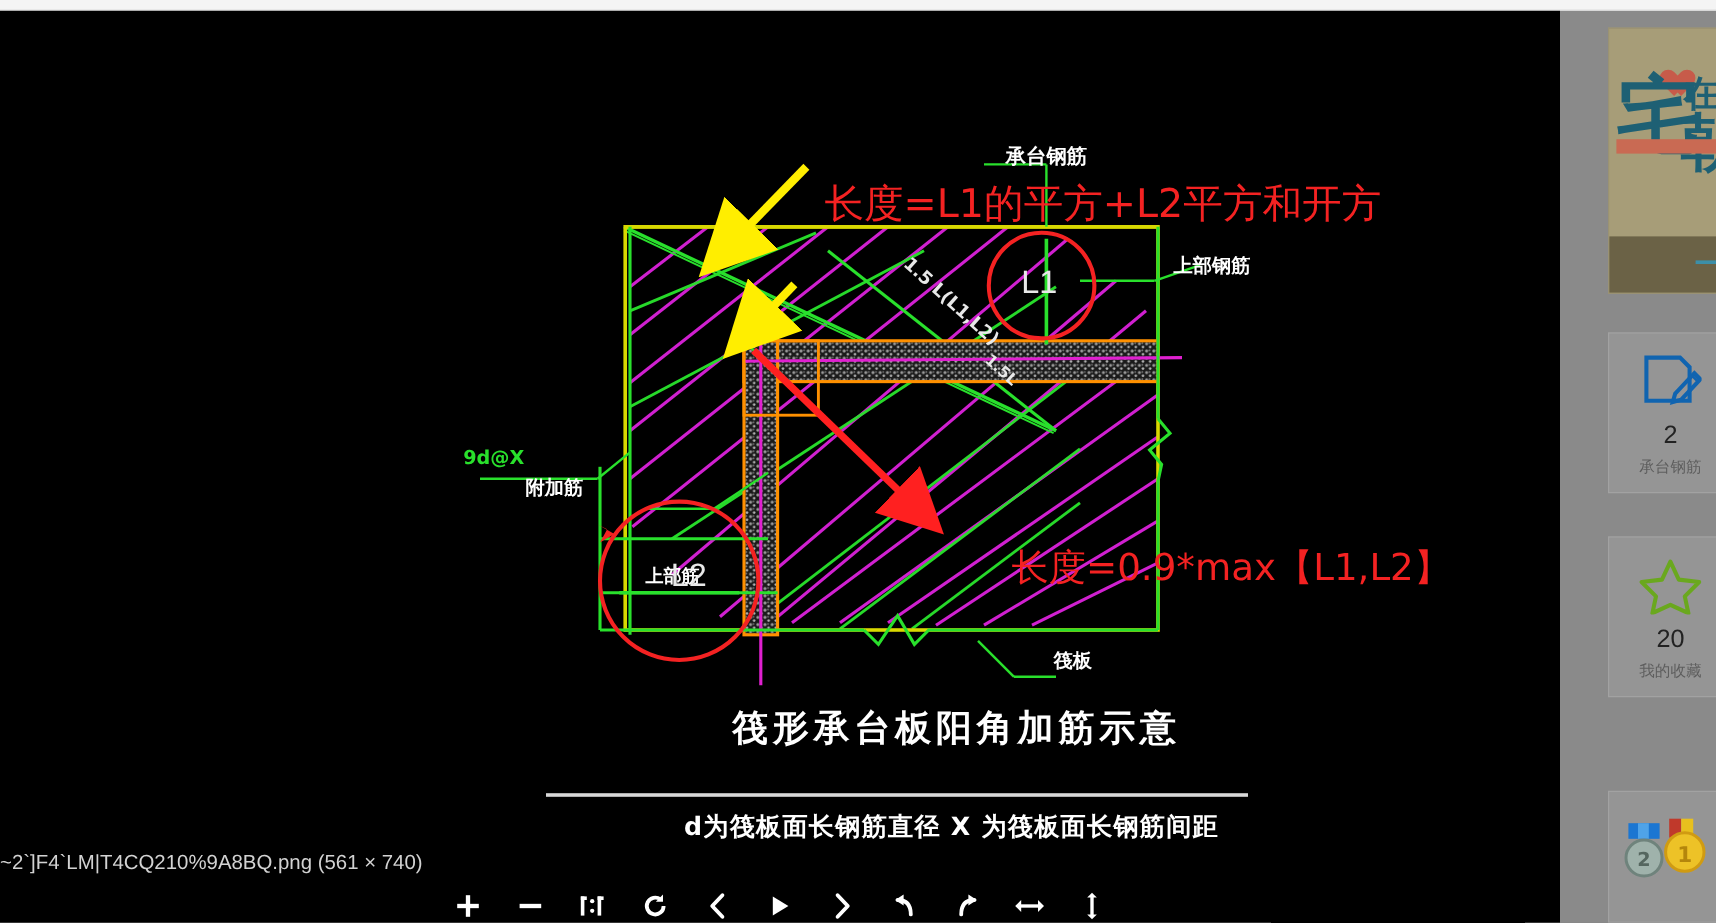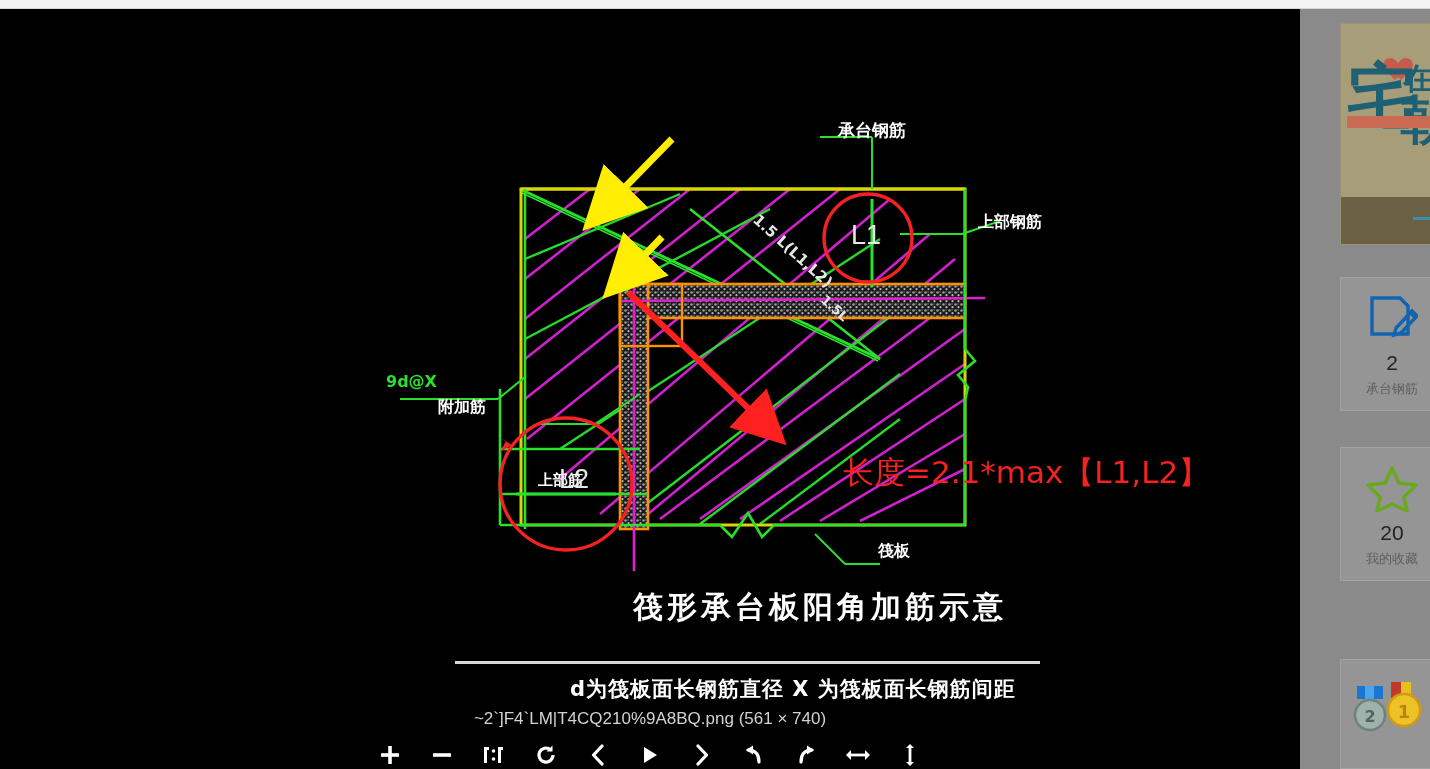--- a/index.html
+++ b/index.html
@@ -99,21 +99,20 @@
 
   .cap-title {
     position: absolute; color: #fff; white-space: nowrap;
     font-family: "DejaVu Sans", sans-serif; font-weight: bold;
   }
   .dwg-title {
     position: absolute; left: 610px; top: 578px;
     font-size: 30px; letter-spacing: 4px; color: #fff;
     font-weight: bold; font-family: "DejaVu Sans", sans-serif;
     white-space: nowrap;
-    margin-left: 23px;
   }
   .dwg-rule {
     position: absolute; left: 455px; top: 652px; width: 585px; height: 3px;
     background: #d8d8d8;
   }
   .dwg-note {
     position: absolute; left: 570px; top: 666px;
     font-size: 21px; letter-spacing: 1px; color: #fff;
     font-weight: bold; font-family: "DejaVu Sans", sans-serif;
     white-space: nowrap;
@@ -134,21 +133,21 @@
     font-family: "DejaVu Sans", sans-serif; font-weight: bold; font-size: 16px;
   }
   .lbl-L {
     position: absolute; color: #e8e8e8; white-space: nowrap;
     font-family: "Liberation Sans", sans-serif; font-size: 27px;
   }
 
   
   .viewer-caption {
     position: absolute; left: 0; top: 700px; width: 1300px;
-    text-align: center; color: #d2d2d2; font-size: 17px;
+    color: #d2d2d2; font-size: 17px;
     font-family: "Liberation Sans", sans-serif;
   }
   .viewer-toolbar {
     position: absolute; left: 0; top: 731px; width: 1300px;
     display: flex; justify-content: center; align-items: center; gap: 22px;
   }
   .tool-btn {
     width: 30px; height: 30px; display: flex; align-items: center;
     justify-content: center; color: #fff; cursor: pointer;
     font-size: 23px; font-weight: bold; line-height: 1;
@@ -329,21 +328,22 @@
       <div class="lbl-green" style="left:386px; top:363px; text-decoration:none;">9d@X</div>
       <div class="lbl-white" style="left:396px; top:388px;padding-left:42px;">附加筋</div>
 
       <div class="lbl-white" style="left:538px; top:446px; font-size:15px;margin-top:16px;">上部筋</div>
 
       <div class="lbl-L" style="left:851px; top:211px;text-align:right;">L1</div>
       <div class="lbl-L" style="left:559px; top:455px;">L2</div>
 
       <div class="lbl-white" style="left:878px; top:532px;">筏板</div>
 
-      <div class="red-note n2">长度=2.1*max【L1,L2】</div>
+      <div class="red-note n1">长度=L1的平方+L2平方和开方</div>
+      <div class="red-note n2">长度=0.9*max【L1,L2】</div>
 
       <div class="dwg-title">筏形承台板阳角加筋示意</div>
       <div class="dwg-rule"></div>
       <div class="dwg-note">d为筏板面长钢筋直径 X 为筏板面长钢筋间距</div>
     </div>
 
     <div class="viewer-caption">~2`]F4`LM|T4CQ210%9A8BQ.png (561 × 740)</div>
 
     <div class="viewer-toolbar">
       <button class="tool-btn" title="Zoom In">

